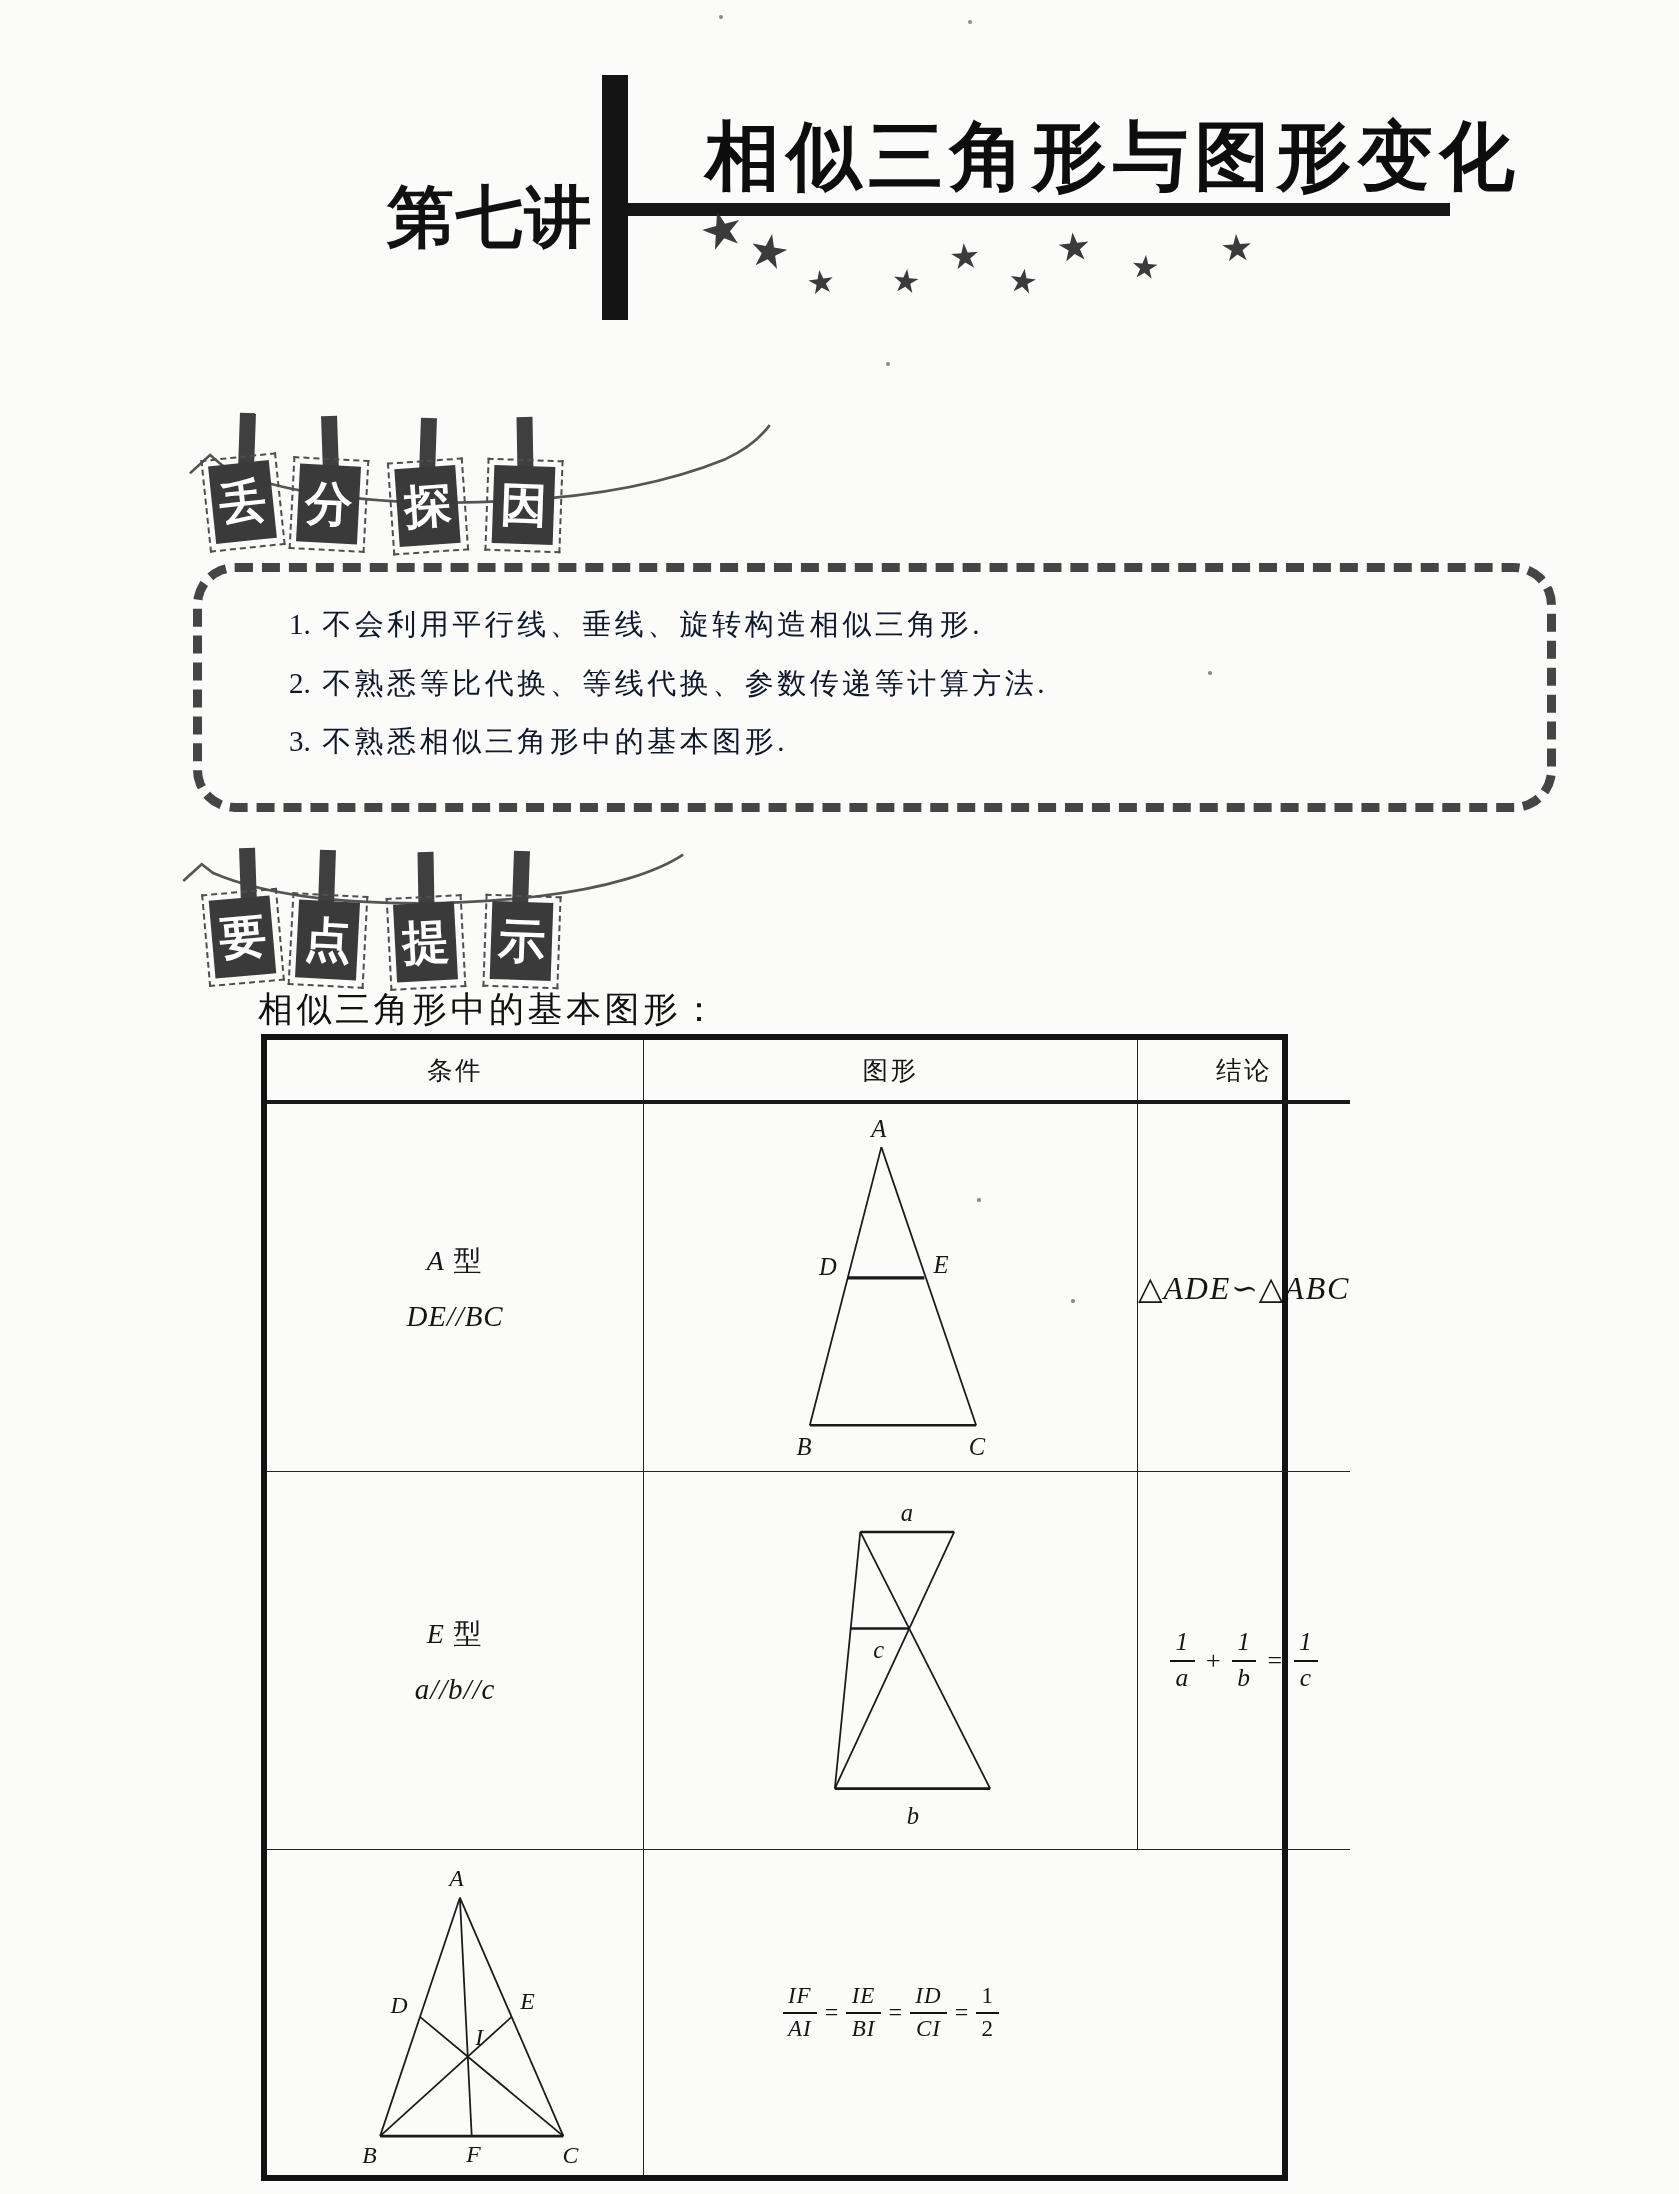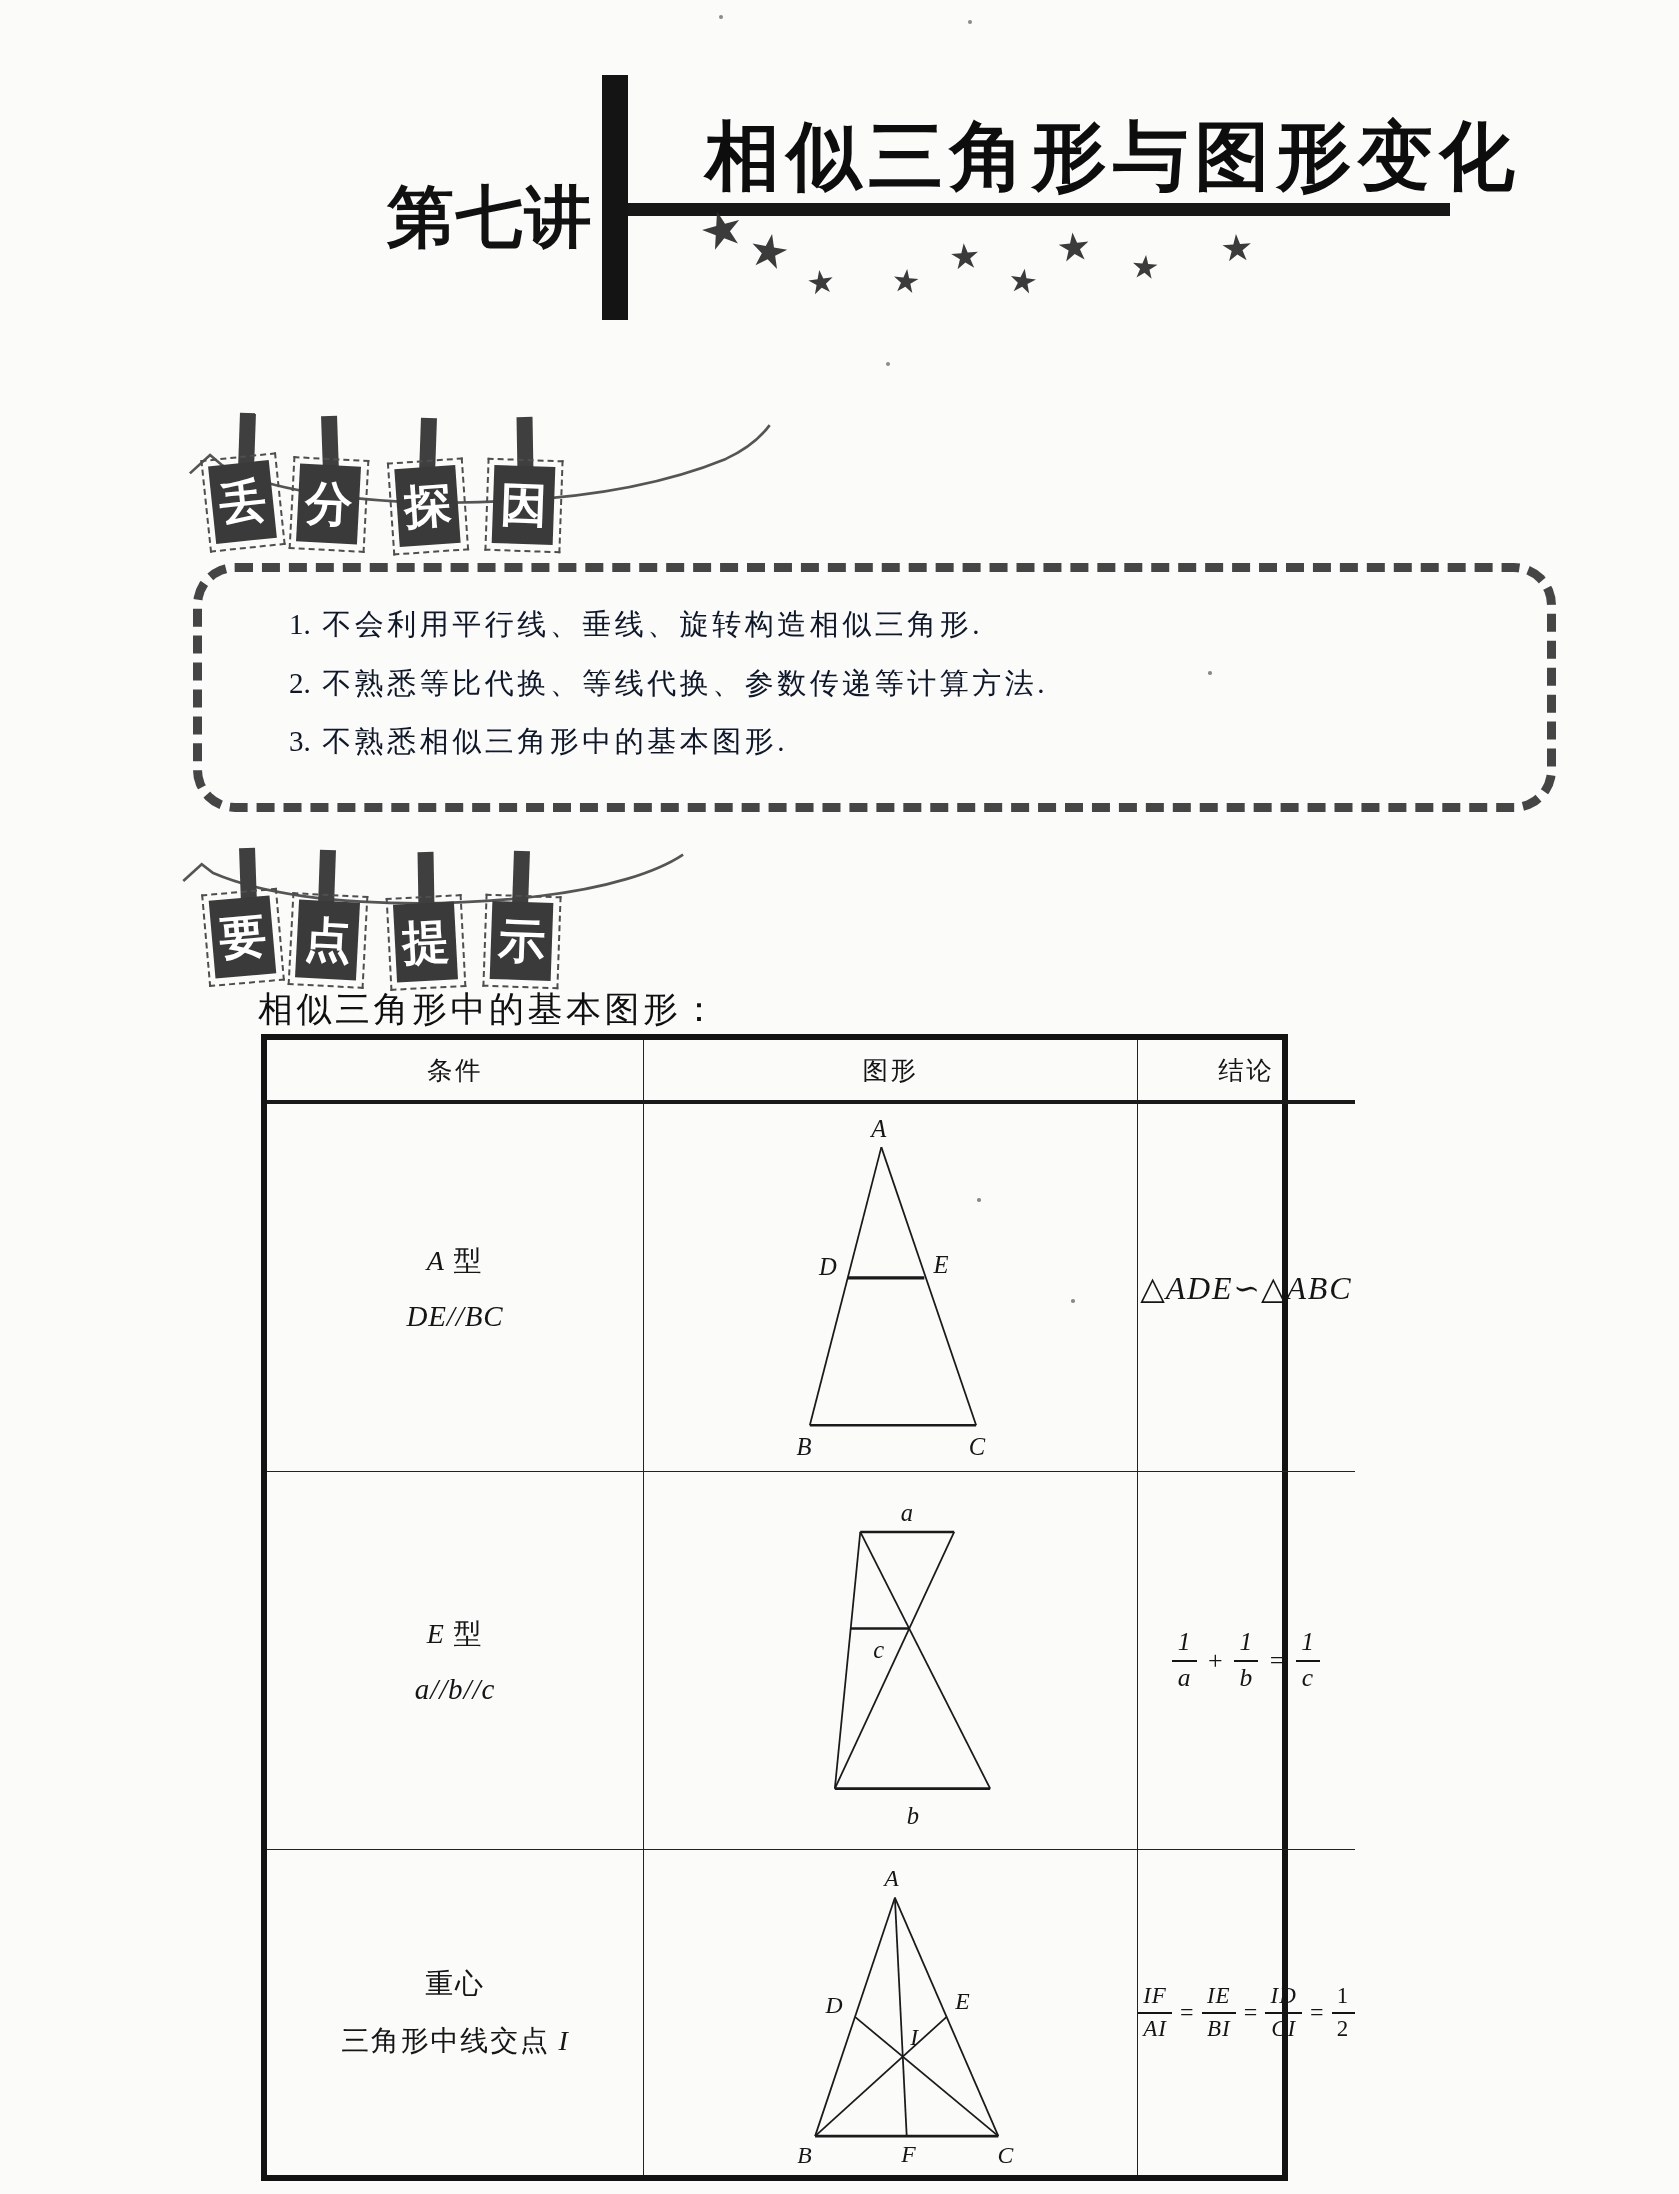--- a/index.html
+++ b/index.html
@@ -207,26 +207,20 @@
         </span>
       <span class="op">=</span>
       <span class="frac f58 math">
           <span class="fn">1</span>
           <span class="fd">c</span>
         </span>
     </div>
   </div>
 
   <div class="cell cB">
-    <div class="cond">
-      <div>重心</div>
-      <div><span>三角形中线交点</span>&nbsp;<span class="math">I</span></div>
-    </div>
-  </div>
-  <div class="cell cB">
     <svg class="fig-svg" width="263" height="307" viewBox="0 0 600 700">
       <line x1="310" y1="88" x2="128" y2="632" stroke="#1a1a1a" stroke-width="4"></line>
       <line x1="310" y1="88" x2="546" y2="632" stroke="#1a1a1a" stroke-width="4"></line>
       <line x1="128" y1="632" x2="546" y2="632" stroke="#1a1a1a" stroke-width="6"></line>
       <line x1="310" y1="88" x2="337" y2="632" stroke="#1a1a1a" stroke-width="4"></line>
       <line x1="128" y1="632" x2="428" y2="360" stroke="#1a1a1a" stroke-width="4"></line>
       <line x1="546" y1="632" x2="219" y2="360" stroke="#1a1a1a" stroke-width="4"></line>
       <text class="glabel" x="302" y="62" font-size="54" text-anchor="middle">A</text>
       <text class="glabel" x="171" y="352" font-size="54" text-anchor="middle">D</text>
       <text class="glabel" x="464" y="342" font-size="54" text-anchor="middle">E</text>

